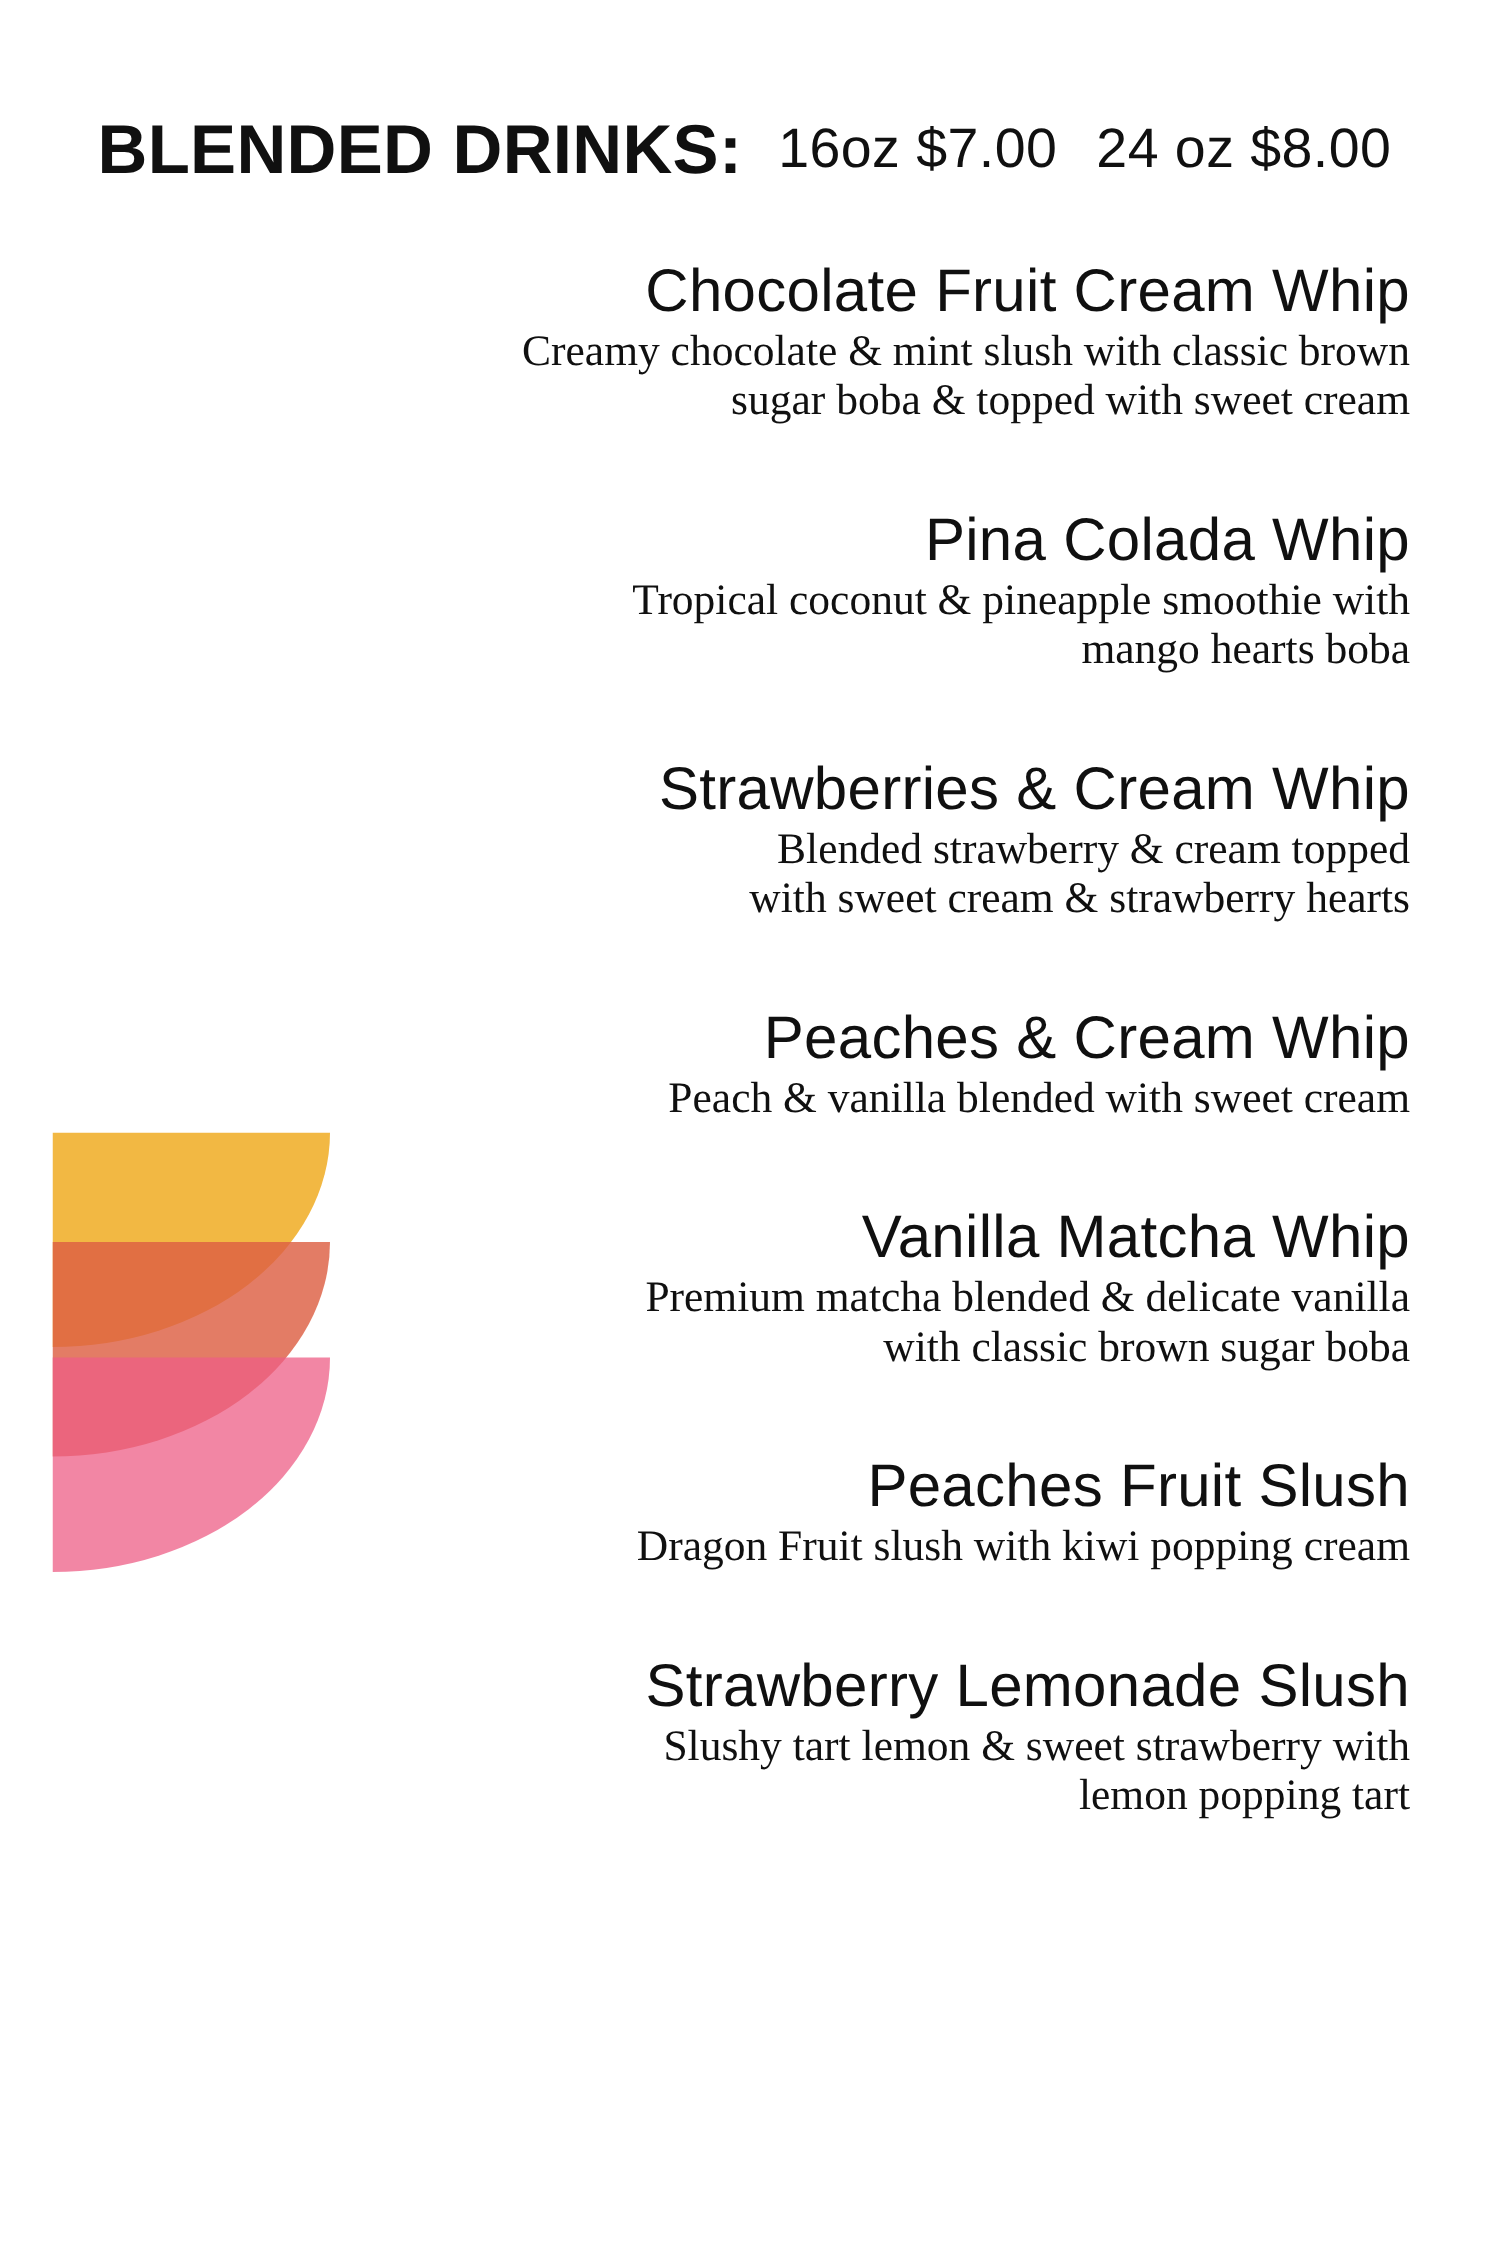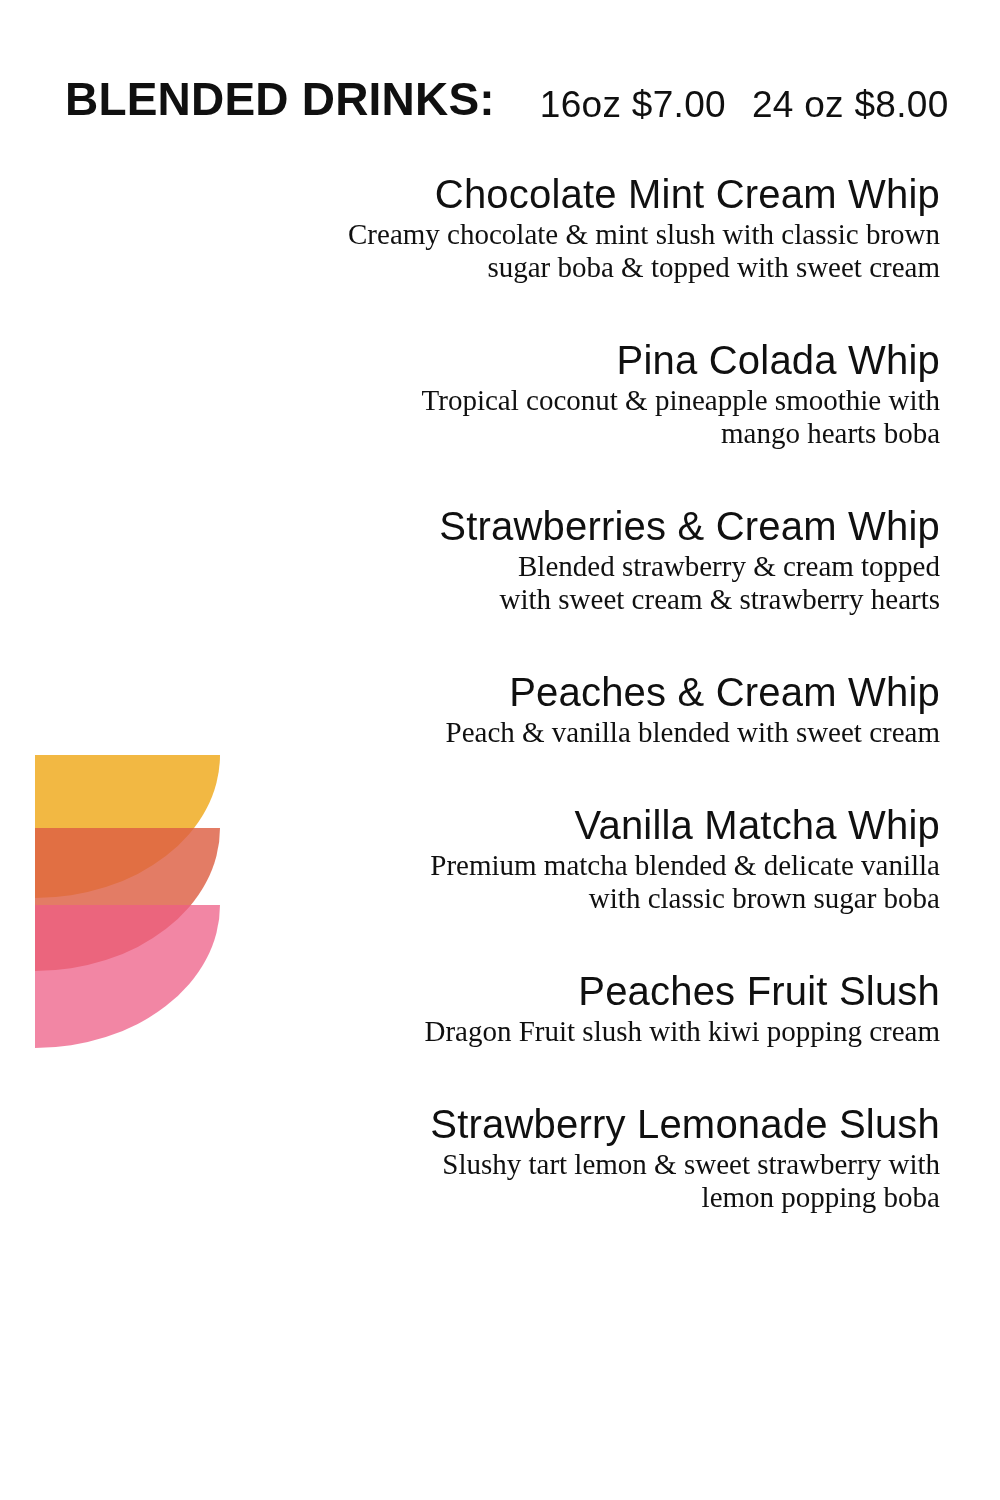--- a/index.html
+++ b/index.html
@@ -6,29 +6,29 @@
   .page{
     position:relative;
     width:1000px;height:1500px;
     background:#ffffff;
     font-family:"Liberation Sans",sans-serif;
     color:#101010;
     overflow:hidden;
   }
   .header{
     position:absolute;left:65px;top:72px;
-    display:flex;align-items:flex-end;gap:9px;
+    display:flex;align-items:center;gap:24px;
     white-space:nowrap;
   }
   .header-title{
     font-size:46px;font-weight:800;letter-spacing:0.2px;
   }
   .header-sizes{
     display:flex;gap:26px;align-items:baseline;
-    font-size:37px;font-weight:400;letter-spacing:0.3px;margin-left:36px;
+    font-size:37px;font-weight:400;letter-spacing:0.3px;
   }
   .menu{
     position:absolute;top:170px;right:60px;width:740px;
     text-align:right;
   }
   .item{margin-bottom:52px;}
   .item-name{
     font-size:40px;line-height:48px;font-weight:400;
     letter-spacing:0.2px;white-space:nowrap;
   }
@@ -51,21 +51,21 @@
     <span class="header-title">BLENDED DRINKS:</span>
     <span class="header-sizes">
       <span>16oz $7.00</span>
       <span>24 oz $8.00</span>
     </span>
   </div>
 
   <div class="menu">
 
     <div class="item">
-      <div class="item-name">Chocolate Mint Cream Whip</div>
+      <div class="item-name">Chocolate Fruit Cream Whip</div>
       <div class="item-desc-line">Creamy chocolate &amp; mint slush with classic brown</div>
       <div class="item-desc-line">sugar boba &amp; topped with sweet cream</div>
     </div>
 
     <div class="item">
       <div class="item-name">Pina Colada Whip</div>
       <div class="item-desc-line">Tropical coconut &amp; pineapple smoothie with</div>
       <div class="item-desc-line">mango hearts boba</div>
     </div>
 
@@ -87,21 +87,21 @@
     </div>
 
     <div class="item">
       <div class="item-name">Peaches Fruit Slush</div>
       <div class="item-desc-line">Dragon Fruit slush with kiwi popping cream</div>
     </div>
 
     <div class="item">
       <div class="item-name">Strawberry Lemonade Slush</div>
       <div class="item-desc-line">Slushy tart lemon &amp; sweet strawberry with</div>
-      <div class="item-desc-line">lemon popping boba</div>
+      <div class="item-desc-line">lemon popping tart</div>
     </div>
 
   </div>
 
   <svg class="logo" viewBox="0 0 185 293" aria-hidden="true">
     <path d="M0,0 H185 A185,143 0 0 1 0,143 Z" fill-opacity="1" fill="#F2B843"></path>
     <path d="M0,73 H185 A185,143 0 0 1 0,216 Z" fill-opacity="0.82" fill="#DD5F43"></path>
     <path d="M0,150 H185 A185,143 0 0 1 0,293 Z" fill-opacity="0.75" fill="#EE5E85"></path>
   </svg>
 

